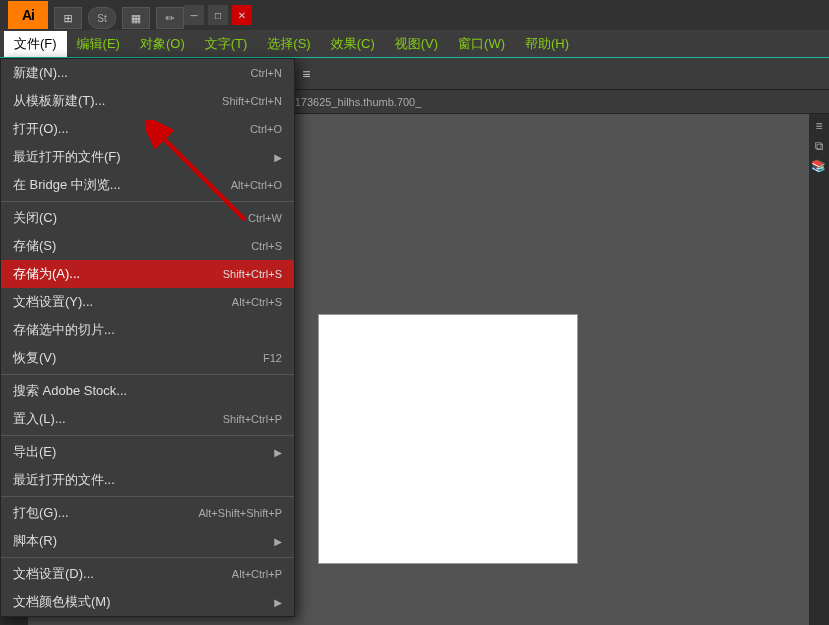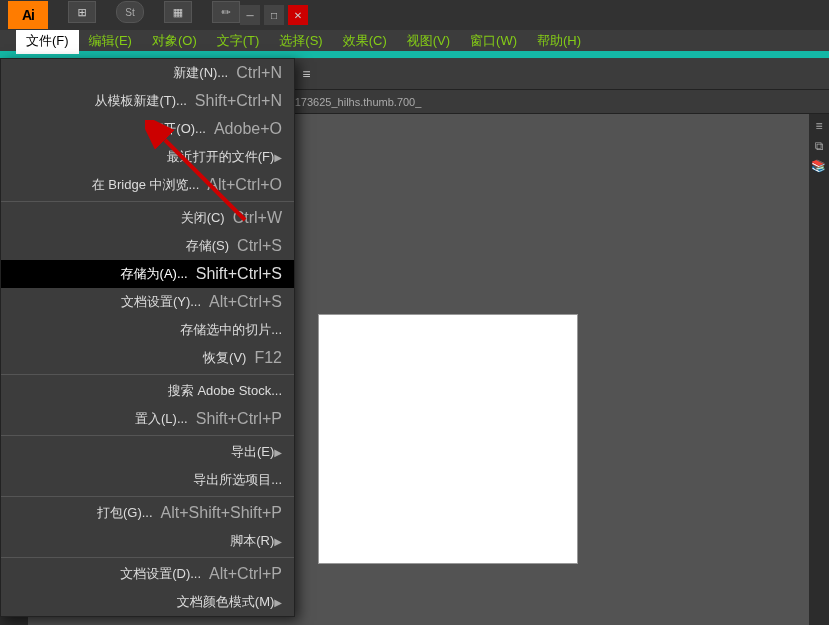--- a/index.html
+++ b/index.html
@@ -18,22 +18,22 @@
     .title-bar {
       height: 30px;
       background: #323232;
       display: flex;
       align-items: center;
       padding: 0 8px;
       position: relative;
     }
     .title-bar-left {
       display: flex;
-      align-items: flex-start;
-      gap: 20px;
+      align-items: flex-end;
+      gap: 6px;
     }
     .ai-logo {
       width: 40px;
       height: 28px;
       background: #FF7C00;
       display: flex;
       align-items: center;
       justify-content: center;
       font-weight: bold;
       font-size: 14px;
@@ -74,22 +74,22 @@
       cursor: pointer;
       background: #444;
     }
 
     
     .menu-bar {
       height: 28px;
       background: #3c3c3c;
       display: flex;
       align-items: center;
-      padding: 0 16px;
-      border-bottom: 7px solid #14b8a6;
+      padding: 0 4px;
+      border-bottom: 1px solid #14b8a6;
     }
     .menu-item {
       padding: 4px 10px;
       font-size: 13px;
       color: #84cc16;
       cursor: pointer;
       white-space: nowrap;
     }
     .menu-item:hover, .menu-item.active {
       background: #1473e6;
@@ -242,30 +242,29 @@
     .dropdown-item {
       display: flex;
       align-items: center;
       padding: 5px 12px;
       cursor: pointer;
       color: #ddd;
       font-size: 13px;
       position: relative;
     }
     .dropdown-item.highlighted {
-      background: #000000;
+      background: #b91c1c;
       color: #fff;
     }
     .dropdown-item-label {
       flex: 1;
-      text-align: right;
     }
     .dropdown-item-shortcut {
       color: #aaa;
-      font-size: 16px;
+      font-size: 11px;
       margin-left: 8px;
     }
     .dropdown-item.highlighted .dropdown-item-shortcut {
       color: #ddd;
     }
     .dropdown-separator {
       height: 1px;
       background: #555;
       margin: 2px 0;
     }
@@ -371,21 +370,21 @@
   <div class="dropdown-item">
     <span class="dropdown-item-label">新建(N)...</span>
     <span class="dropdown-item-shortcut">Ctrl+N</span>
   </div>
   <div class="dropdown-item">
     <span class="dropdown-item-label">从模板新建(T)...</span>
     <span class="dropdown-item-shortcut">Shift+Ctrl+N</span>
   </div>
   <div class="dropdown-item">
     <span class="dropdown-item-label">打开(O)...</span>
-    <span class="dropdown-item-shortcut">Adobe+O</span>
+    <span class="dropdown-item-shortcut">Ctrl+O</span>
   </div>
   <div class="dropdown-item">
     <span class="dropdown-item-label">最近打开的文件(F)</span>
     <span class="dropdown-item-arrow">▶</span>
   </div>
   <div class="dropdown-item">
     <span class="dropdown-item-label">在 Bridge 中浏览...</span>
     <span class="dropdown-item-shortcut">Alt+Ctrl+O</span>
   </div>
 
@@ -425,21 +424,21 @@
     <span class="dropdown-item-shortcut">Shift+Ctrl+P</span>
   </div>
 
   <div class="dropdown-separator"></div>
 
   <div class="dropdown-item">
     <span class="dropdown-item-label">导出(E)</span>
     <span class="dropdown-item-arrow">▶</span>
   </div>
   <div class="dropdown-item">
-    <span class="dropdown-item-label">导出所选项目...</span>
+    <span class="dropdown-item-label">最近打开的文件...</span>
   </div>
 
   <div class="dropdown-separator"></div>
 
   <div class="dropdown-item">
     <span class="dropdown-item-label">打包(G)...</span>
     <span class="dropdown-item-shortcut">Alt+Shift+Shift+P</span>
   </div>
   <div class="dropdown-item">
     <span class="dropdown-item-label">脚本(R)</span>

